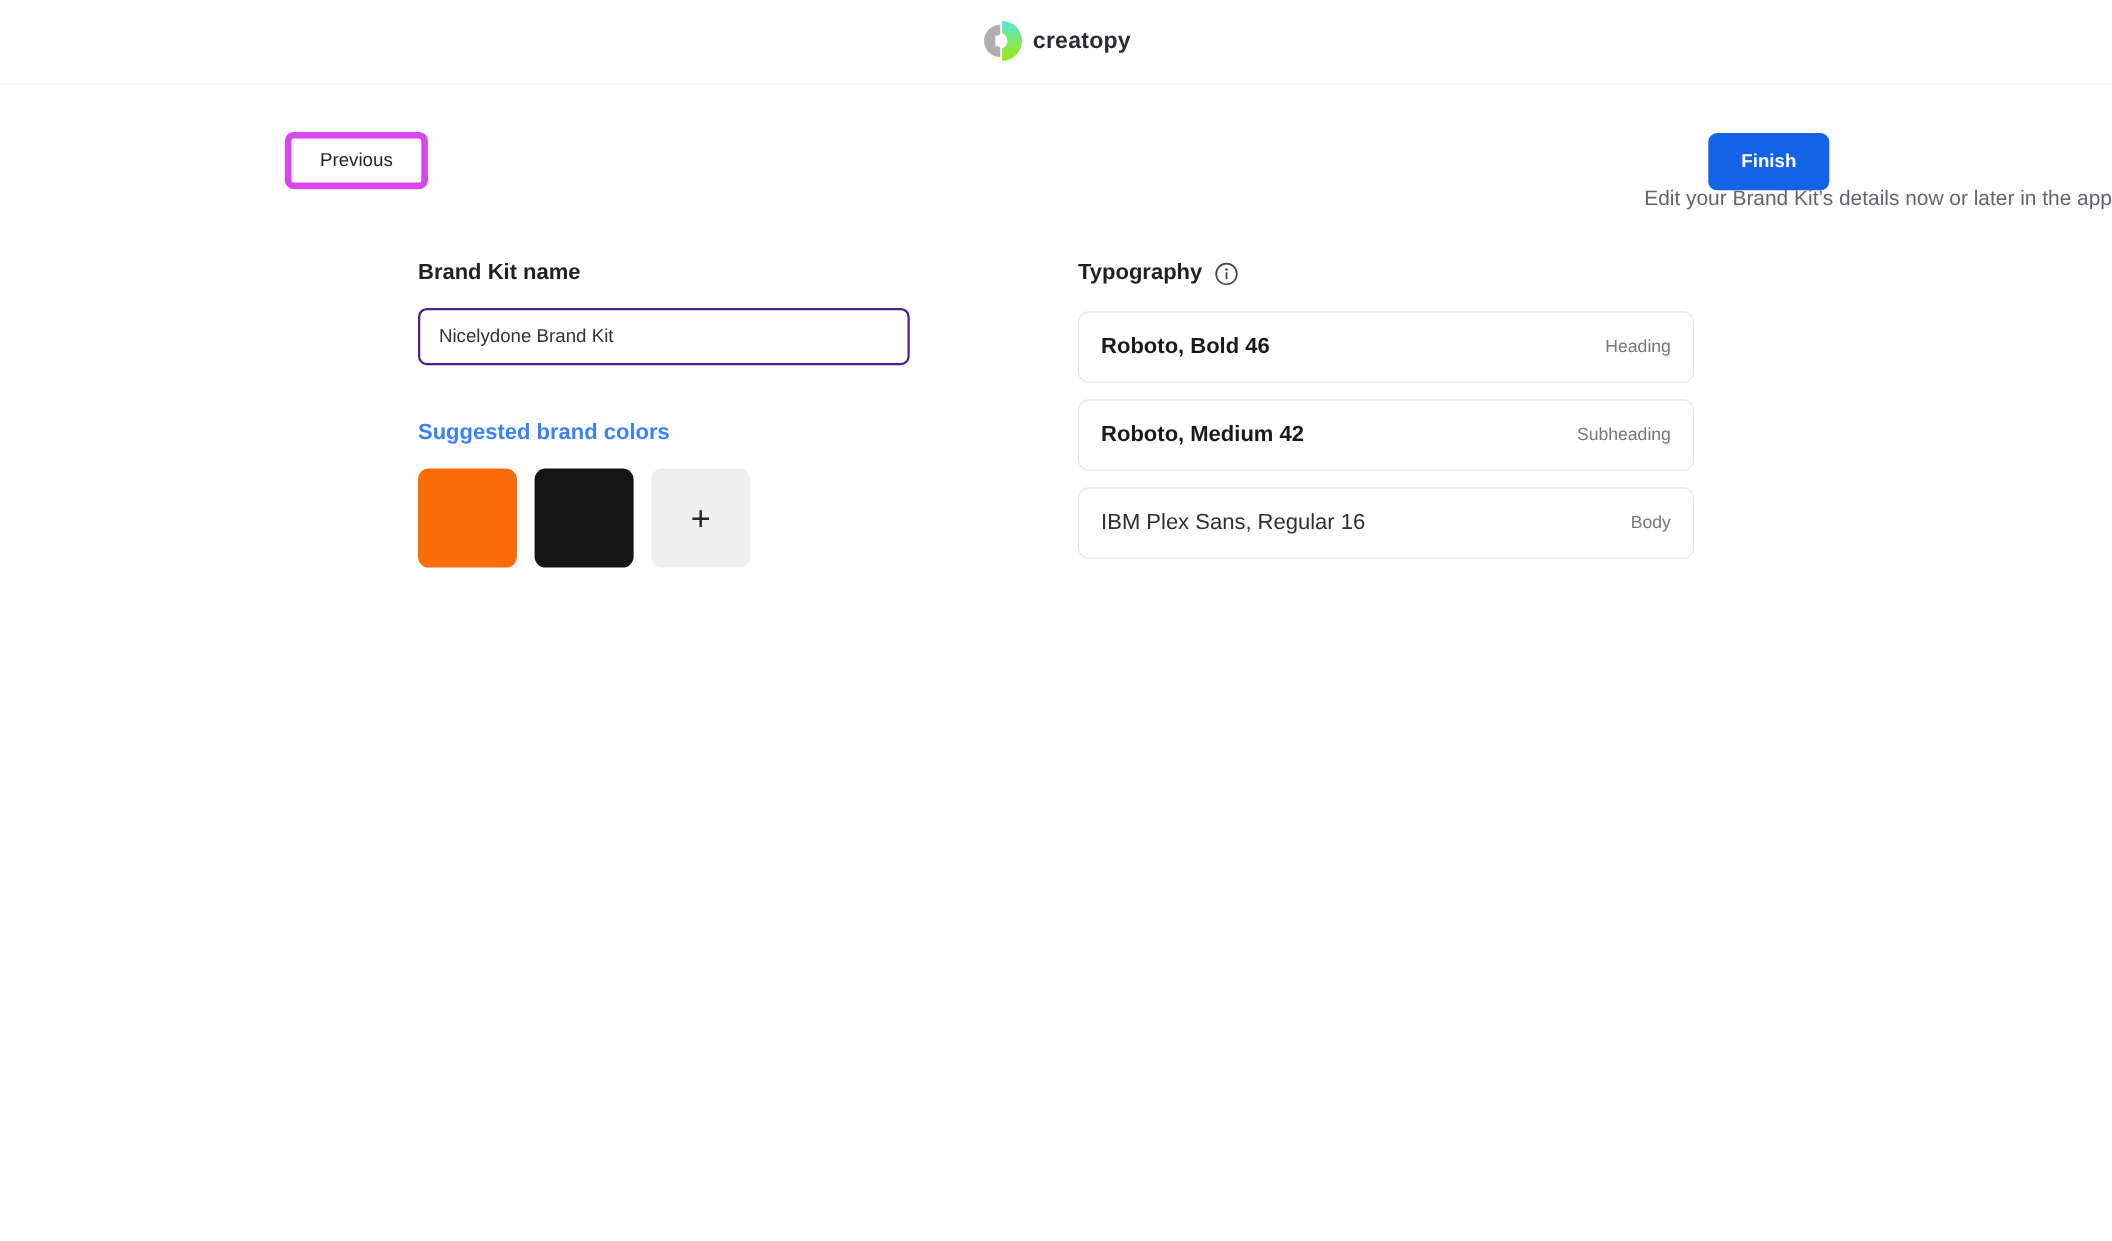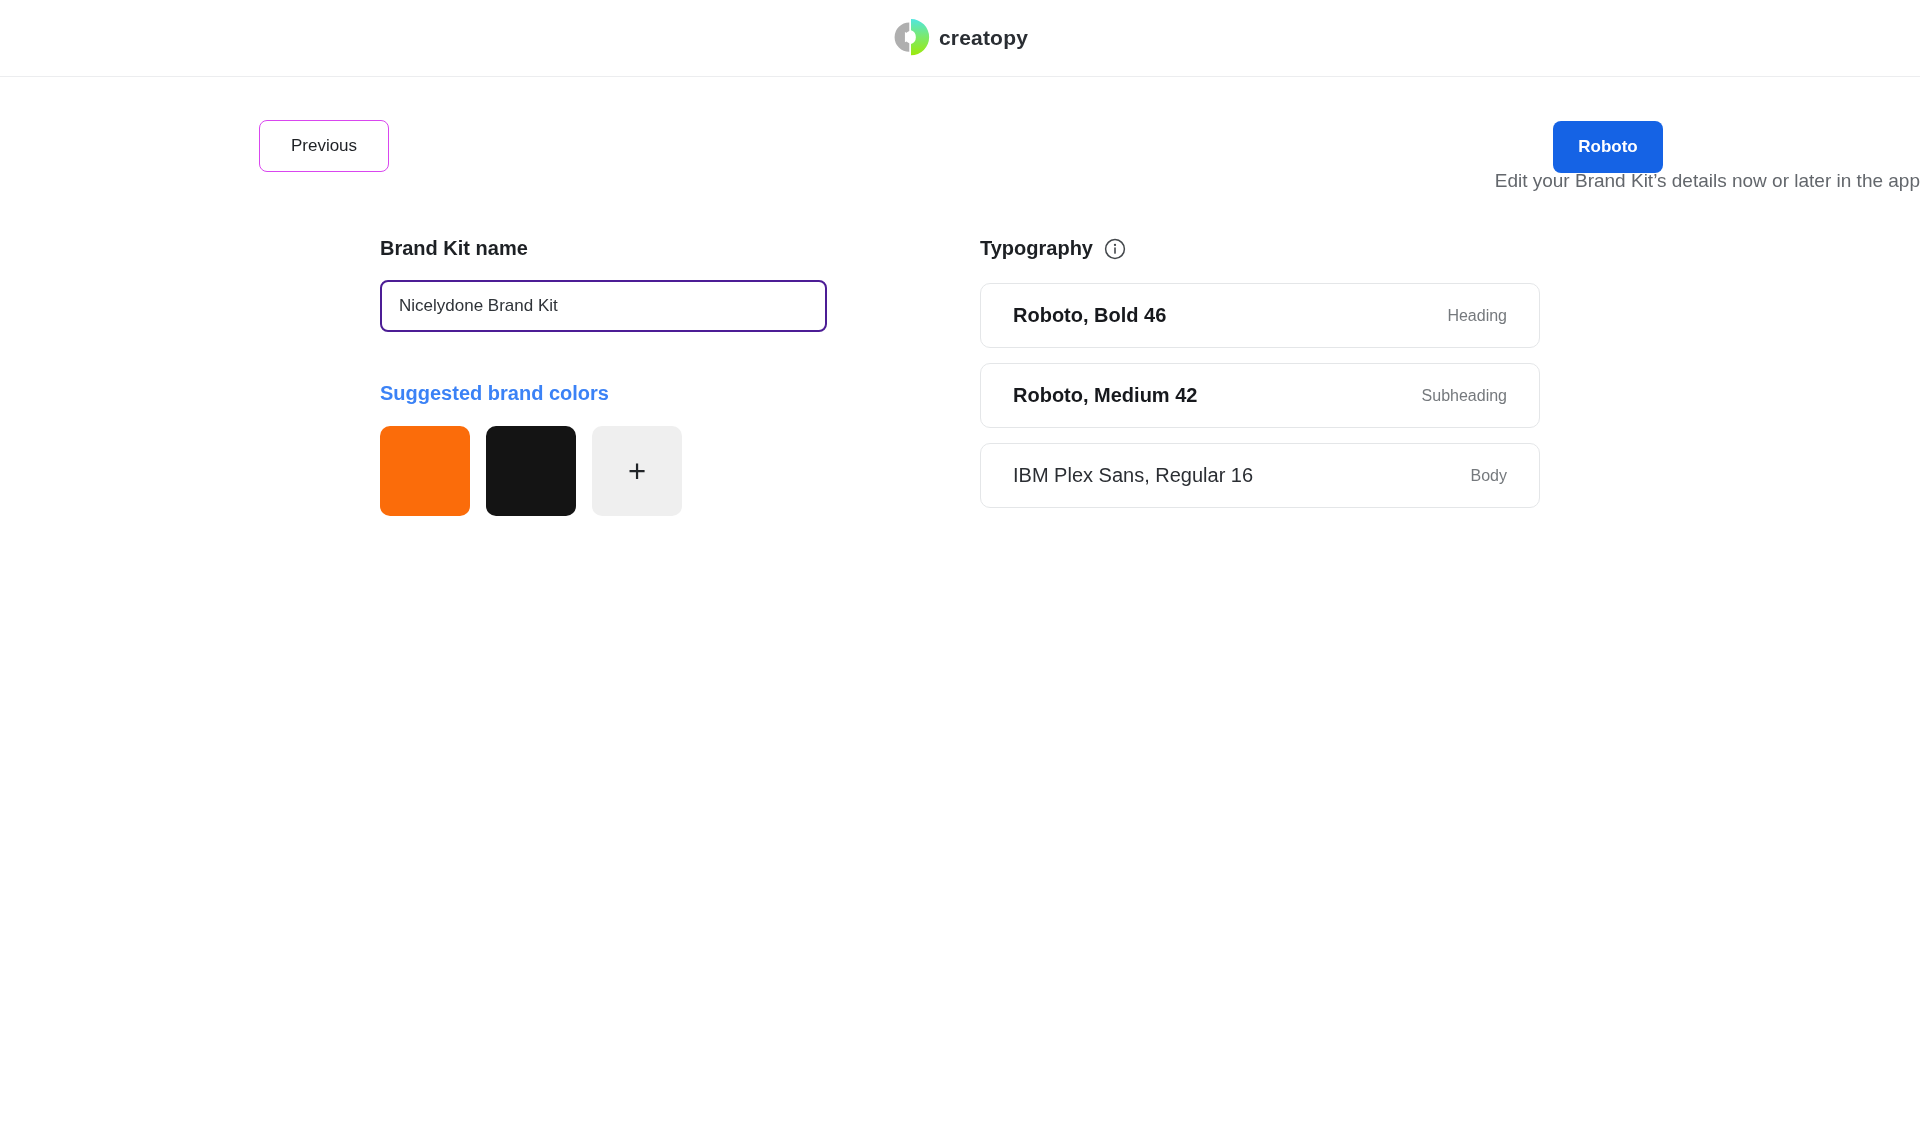--- a/index.html
+++ b/index.html
@@ -16,21 +16,21 @@
     display:flex; align-items:center; justify-content:center; gap:9px;
   }
   .logo-mark { display:block; }
   .logo-text {
     font-size:21px; font-weight:600; color:#2A2E33; letter-spacing:0.2px;
   }
 
   
   .btn-previous {
     position:absolute; left:259px; top:120px; width:130px; height:52px;
-    background:#ffffff; border:1px solid #d946ef; border-radius:8px;
+    background:#ffffff; border:6px solid #d946ef; border-radius:8px;
     font-family:"Liberation Sans", sans-serif;
     font-size:17px; color:#1E2125; cursor:pointer;
   }
   .page-title {
     position:absolute; top:121px; left:0; width:100%; text-align:center;
     font-size:33px; font-weight:700; color:#1F2226; letter-spacing:-0.4px;
   }
   .page-subtitle {
     position:absolute; top:170px; left:0; width:100%; text-align:right;
     font-size:19px; color:#63676C;
@@ -77,21 +77,21 @@
   }
   .typo-label { font-size:20px; font-weight:700; color:#1D2024; }
   .info-icon { display:block; cursor:pointer; }
   .typo-cards {
     position:absolute; left:980px; top:283px; width:560px;
     display:flex; flex-direction:column; gap:15px;
   }
   .typo-card {
     height:65px; background:#fff; border:1px solid #E4E6E8; border-radius:10px;
     display:flex; align-items:center; justify-content:space-between;
-    padding:0 32px; cursor:pointer;
+    padding:0 20px; cursor:pointer;
   }
   .typo-font { font-size:20px; color:#17191D; }
   .w-bold   { font-weight:700; }
   .w-medium { font-weight:600; }
   .w-regular{ font-weight:400; color:#2B2E33; }
   .typo-role { font-size:16px; color:#75797D; }
 </style>
 </head>
 <body>
 
@@ -110,21 +110,21 @@
       <path d="M20 6 A 17 17 0 0 0 20 40 L 20 30 A 7.5 7.5 0 0 1 20 16 Z" fill="#AFAFAF"></path>
       <polygon points="15,17 27,23 15,29" fill="#ffffff"></polygon>
     </svg>
     <span class="logo-text">creatopy</span>
   </div>
 
   <button class="btn-previous">Previous</button>
 
   <div class="page-subtitle">Edit your Brand Kit’s details now or later in the app</div>
 
-  <button class="btn-finish">Roboto</button>
+  <button class="btn-finish">Finish</button>
 
   <div class="name-label">Brand Kit name</div>
   <input class="name-input" type="text" value="Nicelydone Brand Kit" style="">
 
   <div class="colors-label">Suggested brand colors</div>
 
   <div class="swatch-row">
     <div class="swatch" style="background: rgb(251, 108, 10);"></div>
     <div class="swatch" style="background: rgb(20, 20, 20);"></div>
     <div class="swatch-add">

